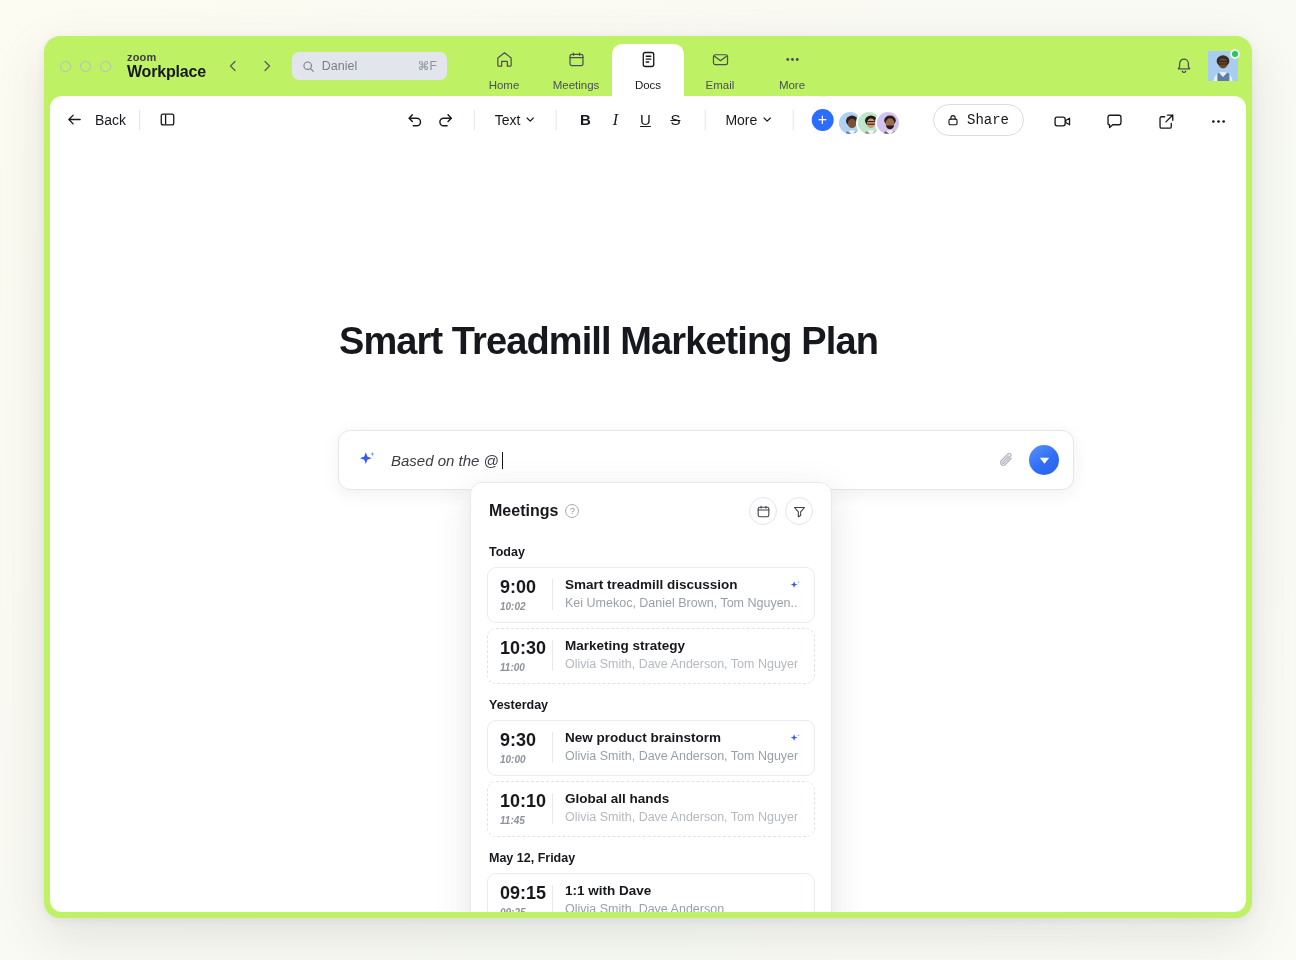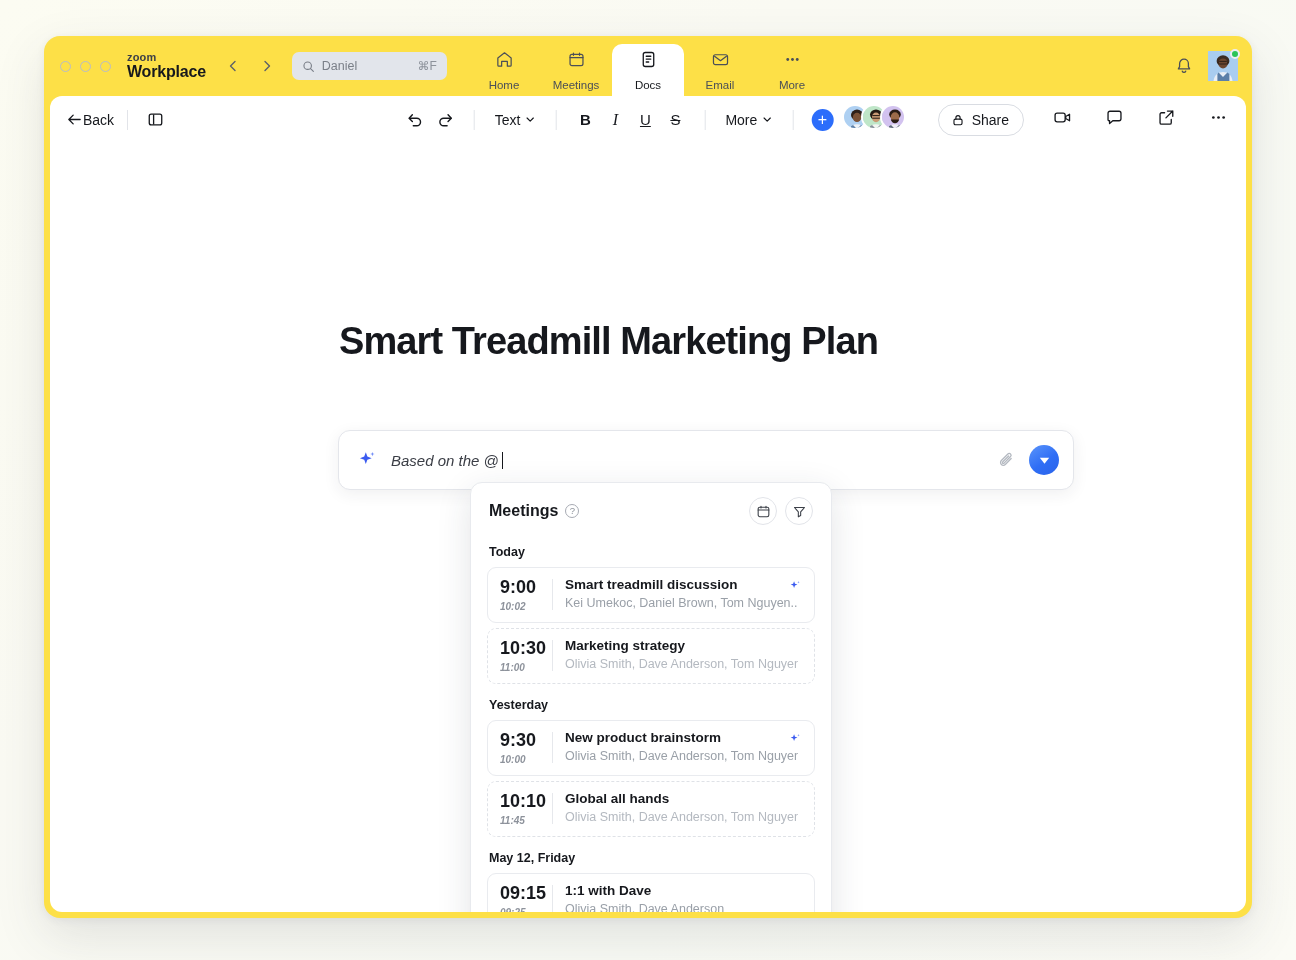--- a/index.html
+++ b/index.html
@@ -12,21 +12,21 @@
   body {
     background: linear-gradient(135deg, #fcfcf2 0%, #fafaf3 35%, #f8faf4 70%, #fbfbf5 100%);
     position: relative;
   }
 
   
   .window {
     position: absolute;
     left: 44px; top: 36px;
     width: 1208px; height: 882px;
-    background: #fde047;
+    background: #bef264;
     border-radius: 16px;
     box-shadow: 0 18px 50px rgba(60,62,80,.13), 0 2px 8px rgba(60,62,80,.07);
     display: flex; flex-direction: column;
     overflow: hidden;
   }
 
   
   .topbar {
     height: 60px;
     display: flex; align-items: center;
@@ -100,42 +100,42 @@
     overflow: hidden;
   }
 
   .toolbar {
     height: 47px;
     display: flex; align-items: center;
     padding: 0 14px 0 16px;
     position: relative;
   }
   .back {
-    display: flex; align-items: center; gap: 0;
+    display: flex; align-items: center; gap: 12px;
     font-size: 14px; color: #16181d;
   }
   .vsep { width: 1px; height: 20px; background: #e2e4e9; margin: 0 13px; }
   .tbtn {
     height: 28px; min-width: 28px; padding: 0 5px;
     display: flex; align-items: center; justify-content: center; gap: 4px;
     color: #16181d; font-size: 14px; border-radius: 6px;
   }
   .tbtn.sq { width: 28px; padding: 0; }
   .center-tools {
     position: absolute; left: 50%; transform: translateX(-50%);
     display: flex; align-items: center; gap: 2px;
   }
   .plus-btn {
     width: 22px; height: 22px; border-radius: 50%;
     background: #2c6dfb; color: #fff;
     display: flex; align-items: center; justify-content: center;
     font-size: 16px; line-height: 1; font-weight: 400;
   }
   .right-tools {
-    margin-left: auto; display: flex; align-items: flex-start; gap: 24px;
+    margin-left: auto; display: flex; align-items: flex-end; gap: 24px; font-family: Liberation Mono, monospace;
   }
   .avatars { display: flex; align-items: center; }
   .av {
     width: 26px; height: 26px; border-radius: 50%;
     border: 2px solid #fff; margin-left: -7px;
     overflow: hidden; position: relative;
   }
   .av:first-child { margin-left: 0; }
   .share {
     height: 32px; padding: 0 14px 0 12px;

